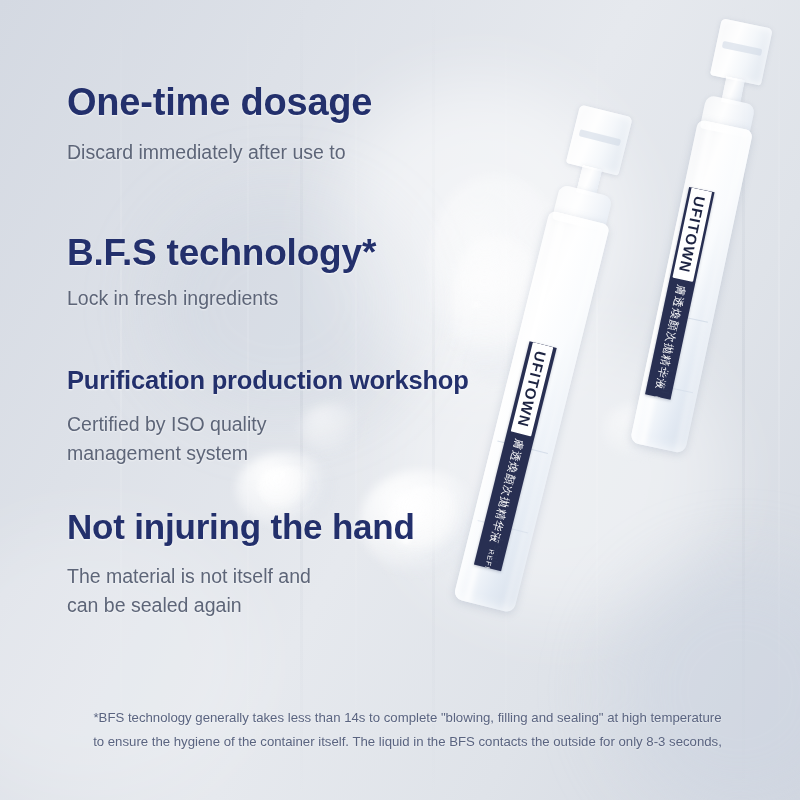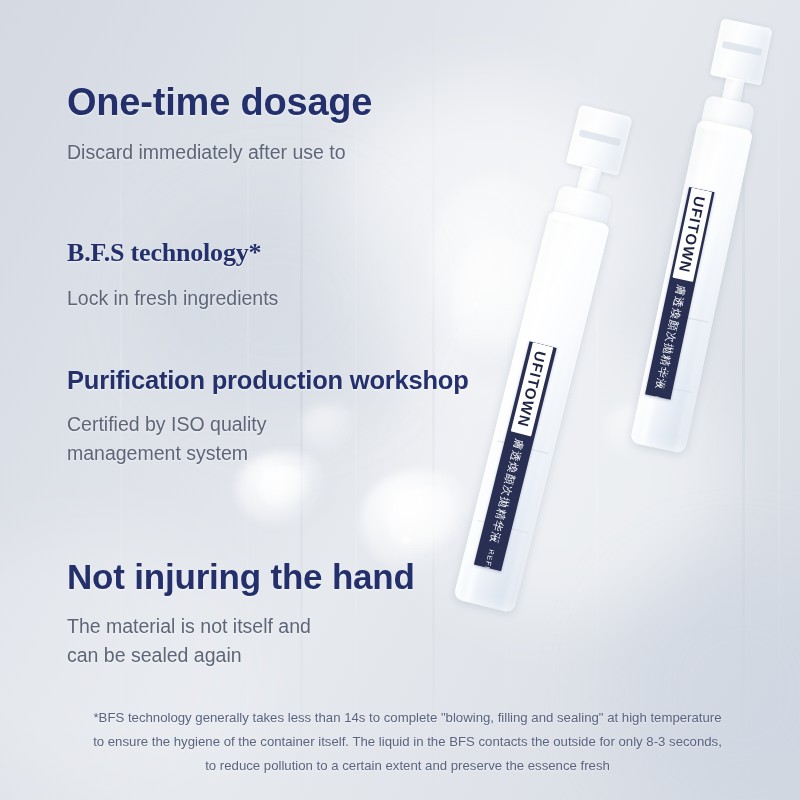--- a/index.html
+++ b/index.html
@@ -213,38 +213,37 @@
     <div class="vol" style="left:62px;top:452px;transform:rotate(90deg);">1.5ml</div>
   </div>
 
   <div class="block" style="top:78px;">
     <div class="h" style="font-size:38px;line-height:48px;">One-time dosage</div>
     <div style="height:12px;"></div>
     <div class="sub">Discard immediately after use to</div>
   </div>
 
   <div class="block" style="top:232px;">
-    <div class="h" style="font-size:26px;line-height:42px;font-family:Liberation Serif, serif;">B.F.S technology*</div>
+    <div class="h" style="font-size:37px;line-height:42px;">B.F.S technology*</div>
     <div style="height:10px;"></div>
     <div class="sub">Lock in fresh ingredients</div>
   </div>
 
   <div class="block" style="top:362px;">
     <div class="h" style="font-size:25.5px;line-height:36px;">Purification production workshop</div>
     <div style="height:12px;"></div>
     <div class="sub">Certified by ISO quality</div>
     <div class="sub">management system</div>
   </div>
 
-  <div class="block" style="top:554px;">
+  <div class="block" style="top:504px;">
     <div class="h" style="font-size:35px;line-height:46px;">Not injuring the hand</div>
     <div style="height:12px;"></div>
     <div class="sub">The material is not itself and</div>
     <div class="sub">can be sealed again</div>
   </div>
 
   <div class="footnote" style="top:706px;">
     <div>*BFS technology generally takes less than 14s to complete "blowing, filling and sealing" at high temperature</div>
     <div>to ensure the hygiene of the container itself. The liquid in the BFS contacts the outside for only 8-3 seconds,</div>
-    <div>to reduce pollution to a certain extent and preserve the essence fresh</div>
   </div>
 
 </div>
 
 </body></html>

